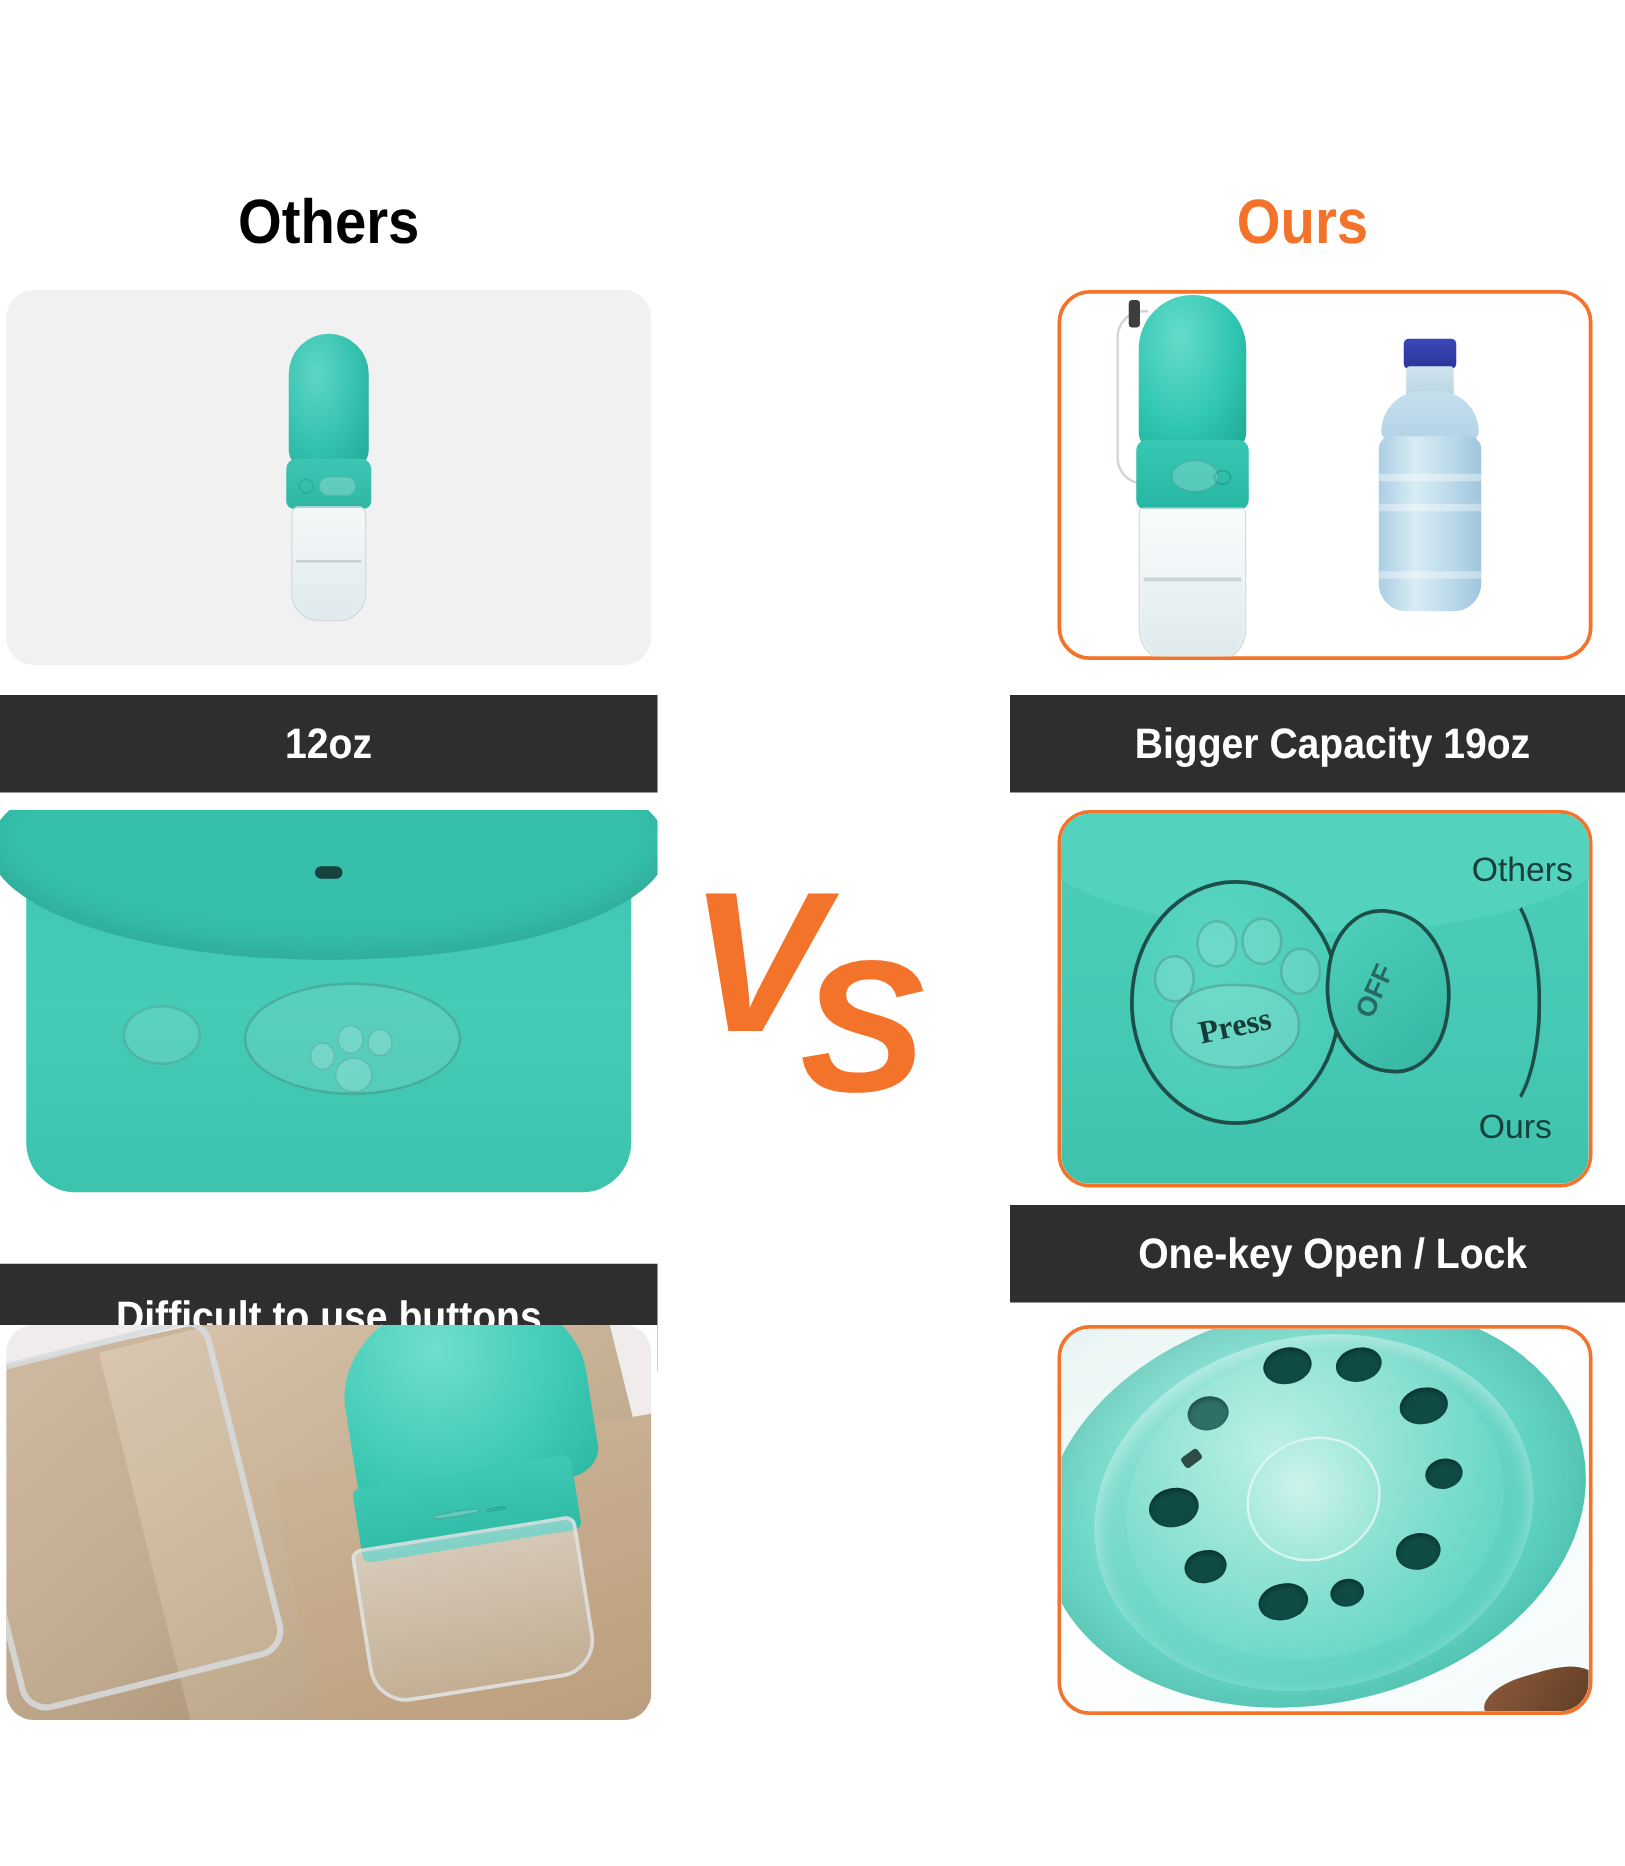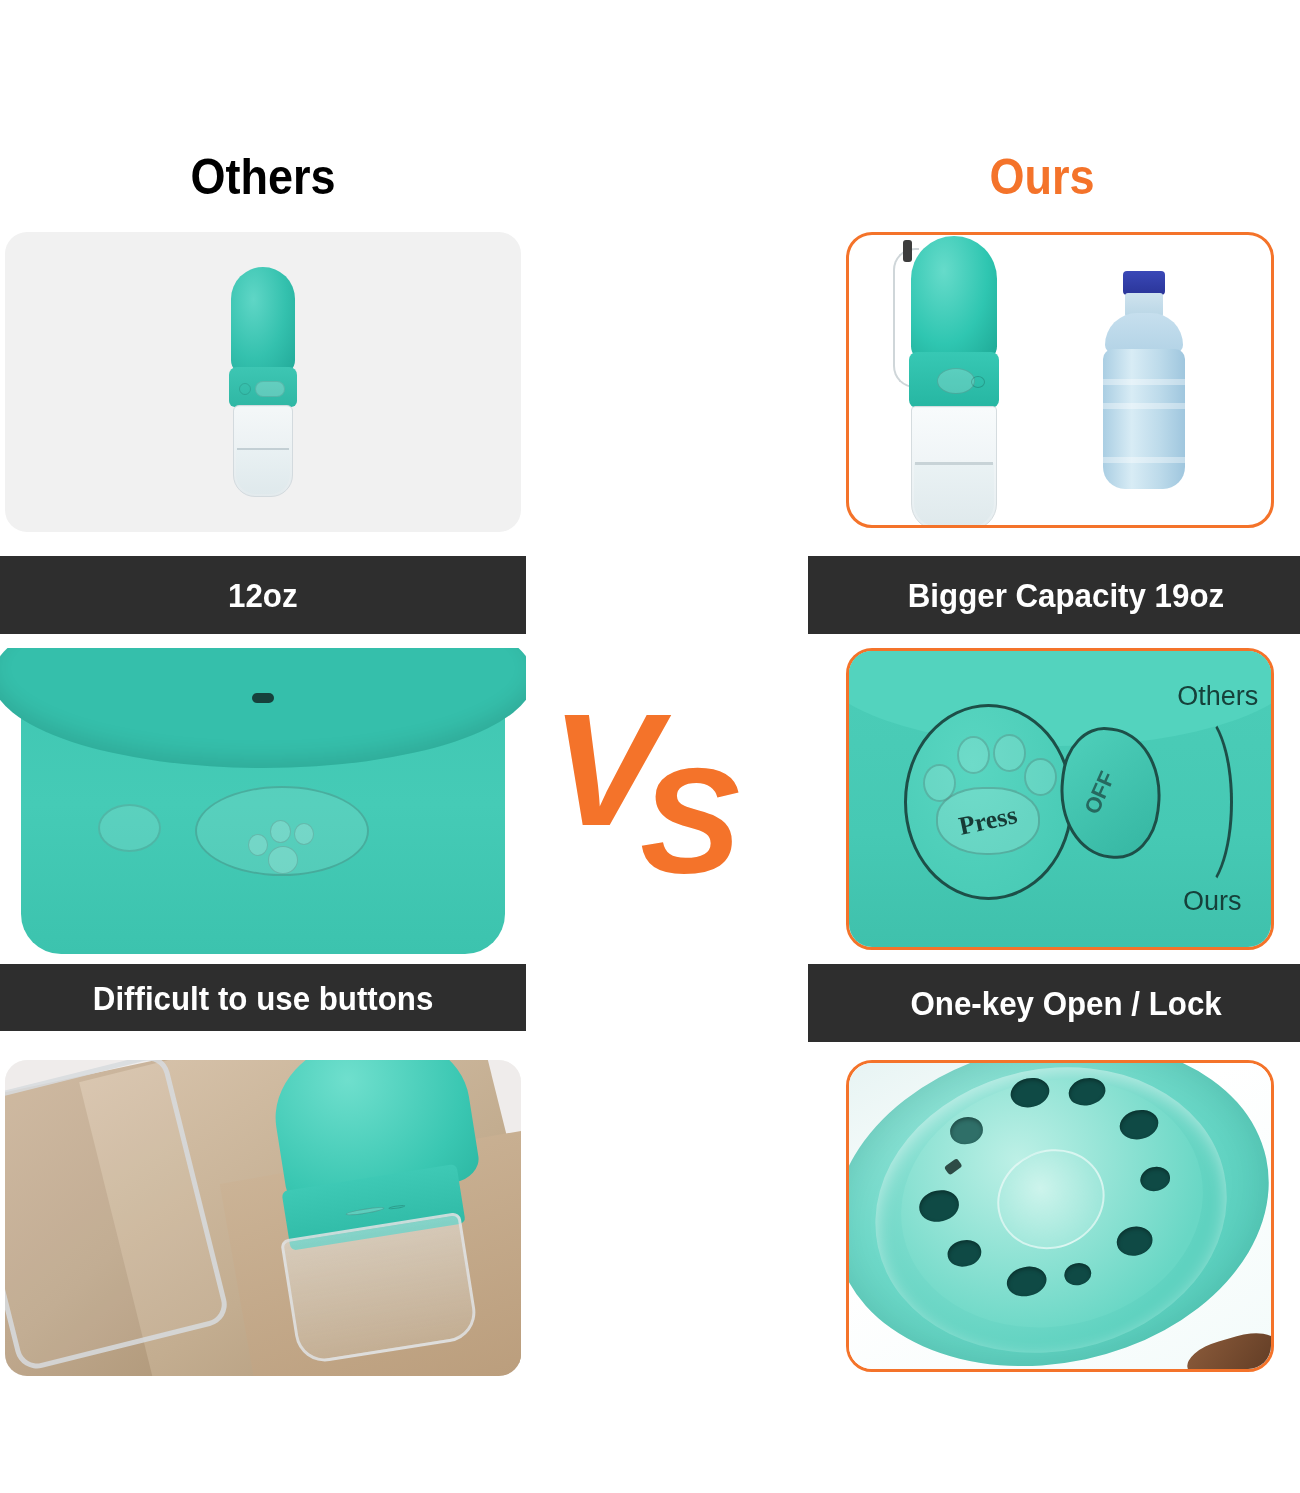--- a/index.html
+++ b/index.html
@@ -413,21 +413,21 @@
                   <i style="left:-12px;top:-18px;width:21px;height:23px;"></i>
                   <i style="left:12px;top:-15px;width:20px;height:22px;"></i>
                   <i style="left:-14px;top:8px;width:30px;height:28px;"></i>
                 </div>
               </div>
             </div>
           </div>
         </div>
       </div>
     </div>
-    <div class="caption" style="top:964px;height:67px;">
+    <div class="caption" style="top:1011px;height:86px;">
       <span>Difficult to use buttons</span>
     </div>
 
     <div class="cell" style="top:1060px;height:316px;">
       <div class="media" style="height:316px;">
         <div class="plate-grey" style="background:#f6f5f4;"></div>
         <div style="position:absolute;left:5px;right:5px;top:0;bottom:0;border-radius:22px;overflow:hidden;">
           <div class="leak-scene">
             <div class="lk-paper1"></div>
             <div class="lk-paper2"></div>

